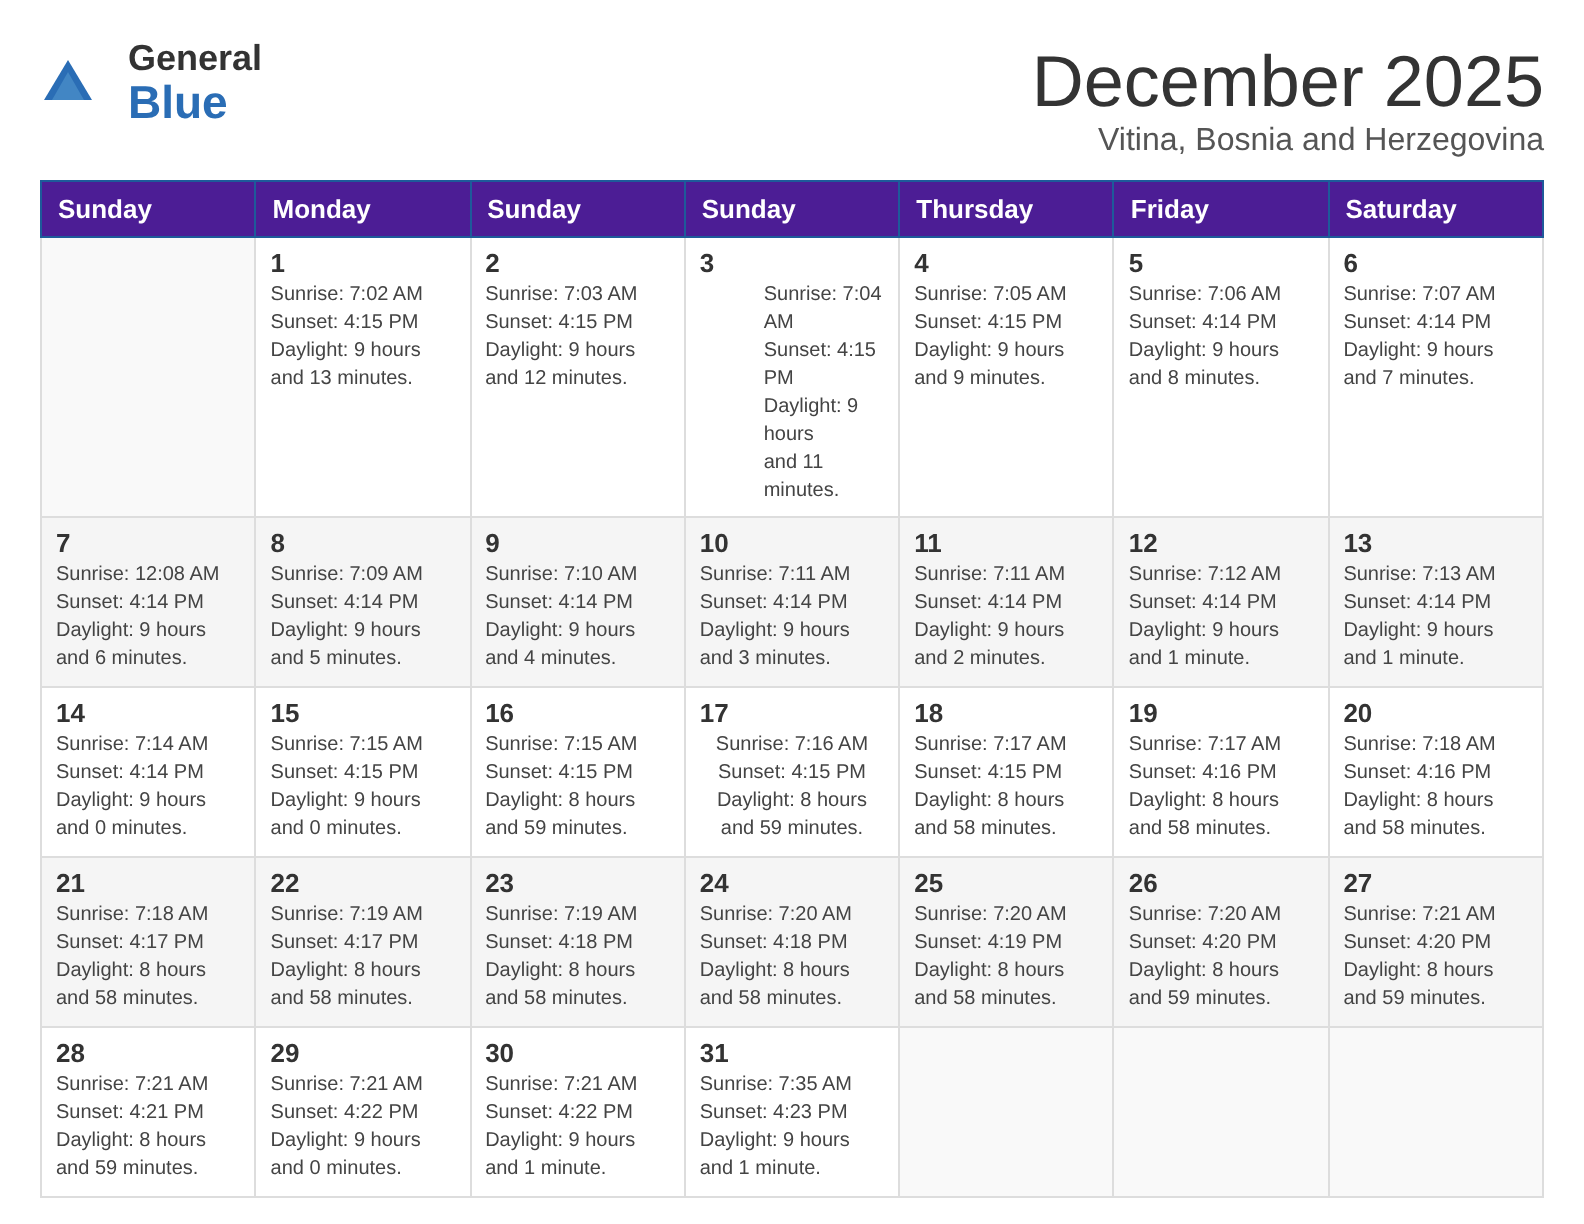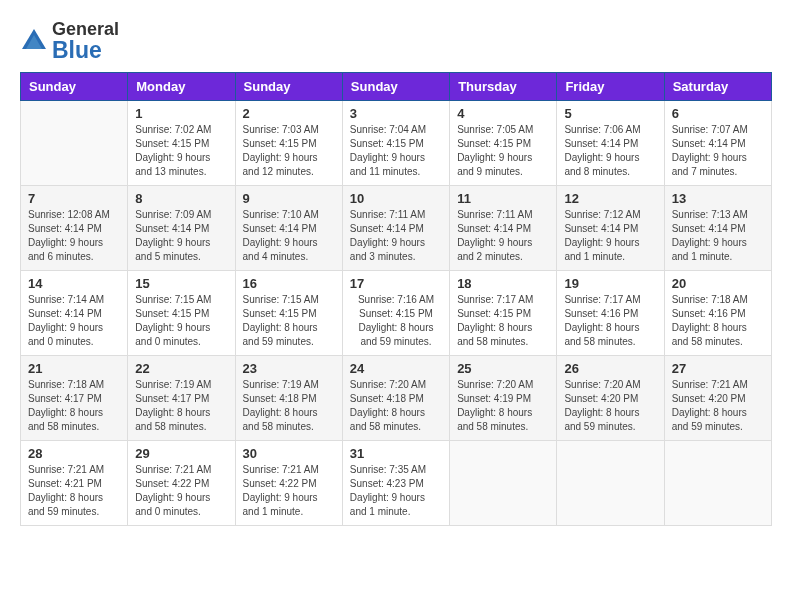--- a/index.html
+++ b/index.html
@@ -12,21 +12,21 @@
     }
     .header-area {
       display: flex;
       justify-content: space-between;
       align-items: flex-start;
       margin-bottom: 10px;
     }
     .logo {
       display: flex;
       align-items: center;
-      gap: 4px;
+      gap: 16px;
     }
     .logo-text-general {
       font-size: 18px;
       font-weight: bold;
       color: #333;
       line-height: 1;
     }
     .logo-text-blue {
       font-size: 23px;
       font-weight: bold;
@@ -48,21 +48,21 @@
     .subtitle {
       font-size: 16px;
       color: #555;
     }
     .calendar {
       width: 100%;
       border-collapse: collapse;
       border: 1px solid #ccc;
     }
     .calendar th {
-      background-color: #6d28d9;
+      background-color: #4c1d95;
       color: #fff;
       font-size: 13px;
       font-weight: bold;
       padding: 6px 8px;
       text-align: left;
       border: 1px solid #1e5a9a;
     }
     .calendar td {
       vertical-align: top;
       padding: 5px 7px;
@@ -101,20 +101,24 @@
       <polygon points="14,2 26,22 2,22" fill="#2a6db5"></polygon>
       <polygon points="14,8 22,22 6,22" fill="#5a9fd4" opacity="0.5"></polygon>
     </svg>
     <div>
       <div>
         <span class="logo-text-general">General</span><br>
         <span class="logo-text-blue">Blue</span>
       </div>
     </div>
   </div>
+  <div class="title-area">
+    <div class="month-title">December 2025</div>
+    <div class="subtitle">Vitina, Bosnia and Herzegovina</div>
+  </div>
 </div>
 
 <table class="calendar">
   <thead>
     <tr>
     <th>Sunday</th>
         <th>Monday</th>
         <th>Sunday</th>
         <th>Sunday</th>
         <th>Thursday</th>
@@ -134,21 +138,21 @@
         </td>
         <td>
           <span class="day-number">2</span>
           <div class="day-info" style="white-space: pre-line;">Sunrise: 7:03 AM
 Sunset: 4:15 PM
 Daylight: 9 hours
 and 12 minutes.</div>
         </td>
         <td>
           <span class="day-number">3</span>
-          <div class="day-info" style="white-space: pre-line;">Sunrise: 7:04 AM
+          <div class="day-info" style="white-space: pre-line; margin-left: 32px;">Sunrise: 7:04 AM
 Sunset: 4:15 PM
 Daylight: 9 hours
 and 11 minutes.</div>
         </td>
         <td>
           <span class="day-number">4</span>
           <div class="day-info" style="white-space: pre-line;">Sunrise: 7:05 AM
 Sunset: 4:15 PM
 Daylight: 9 hours
 and 9 minutes.</div>

